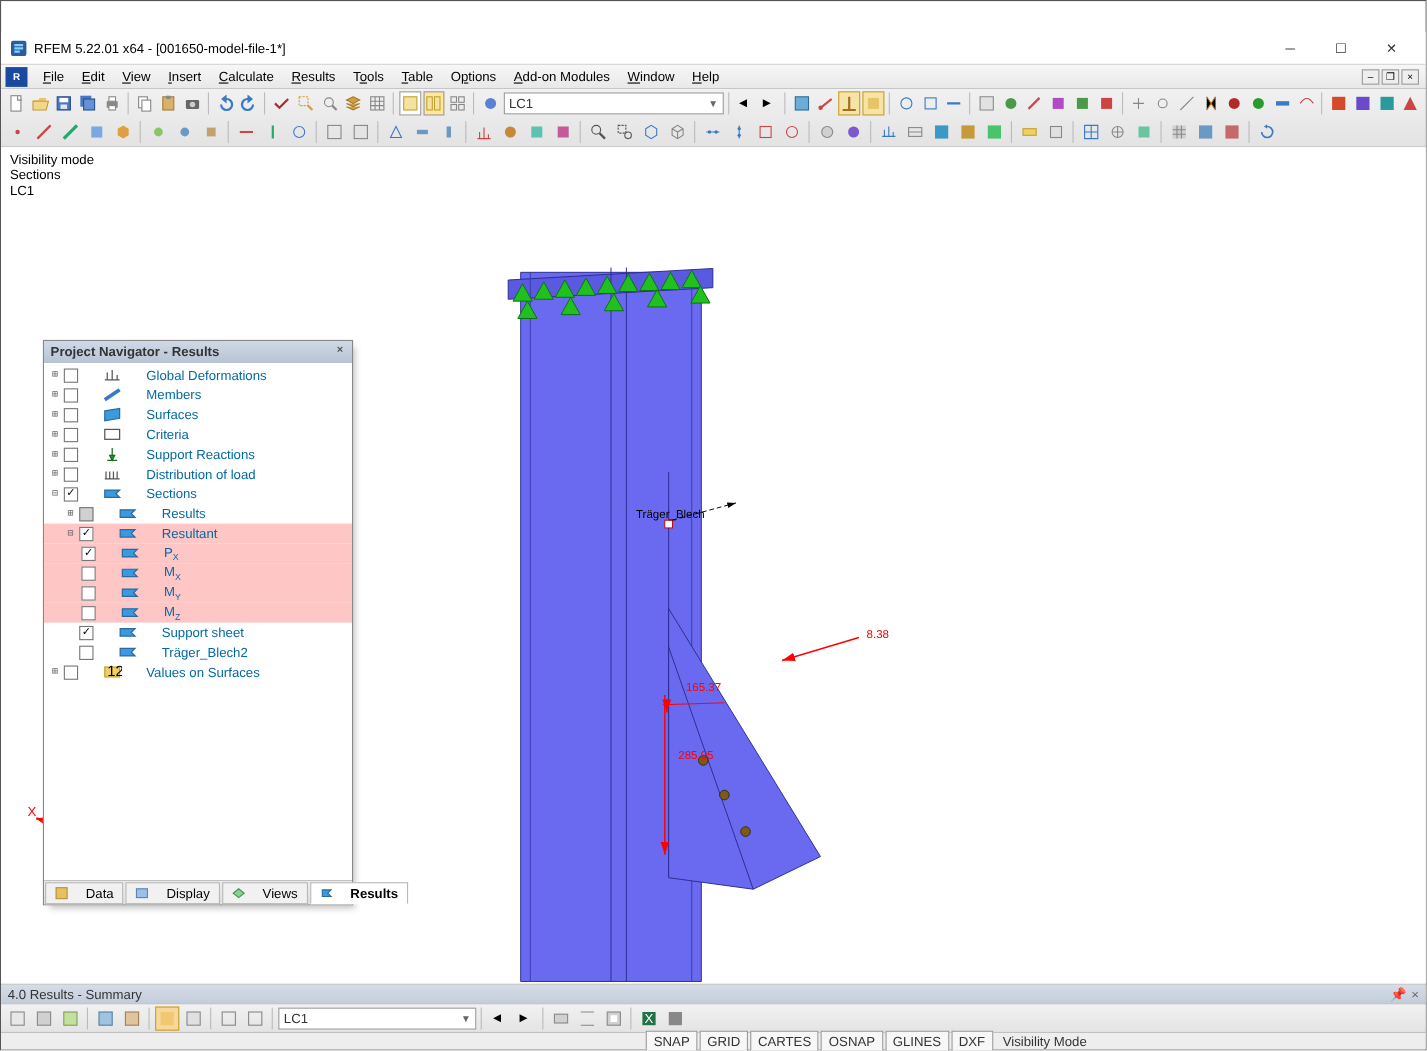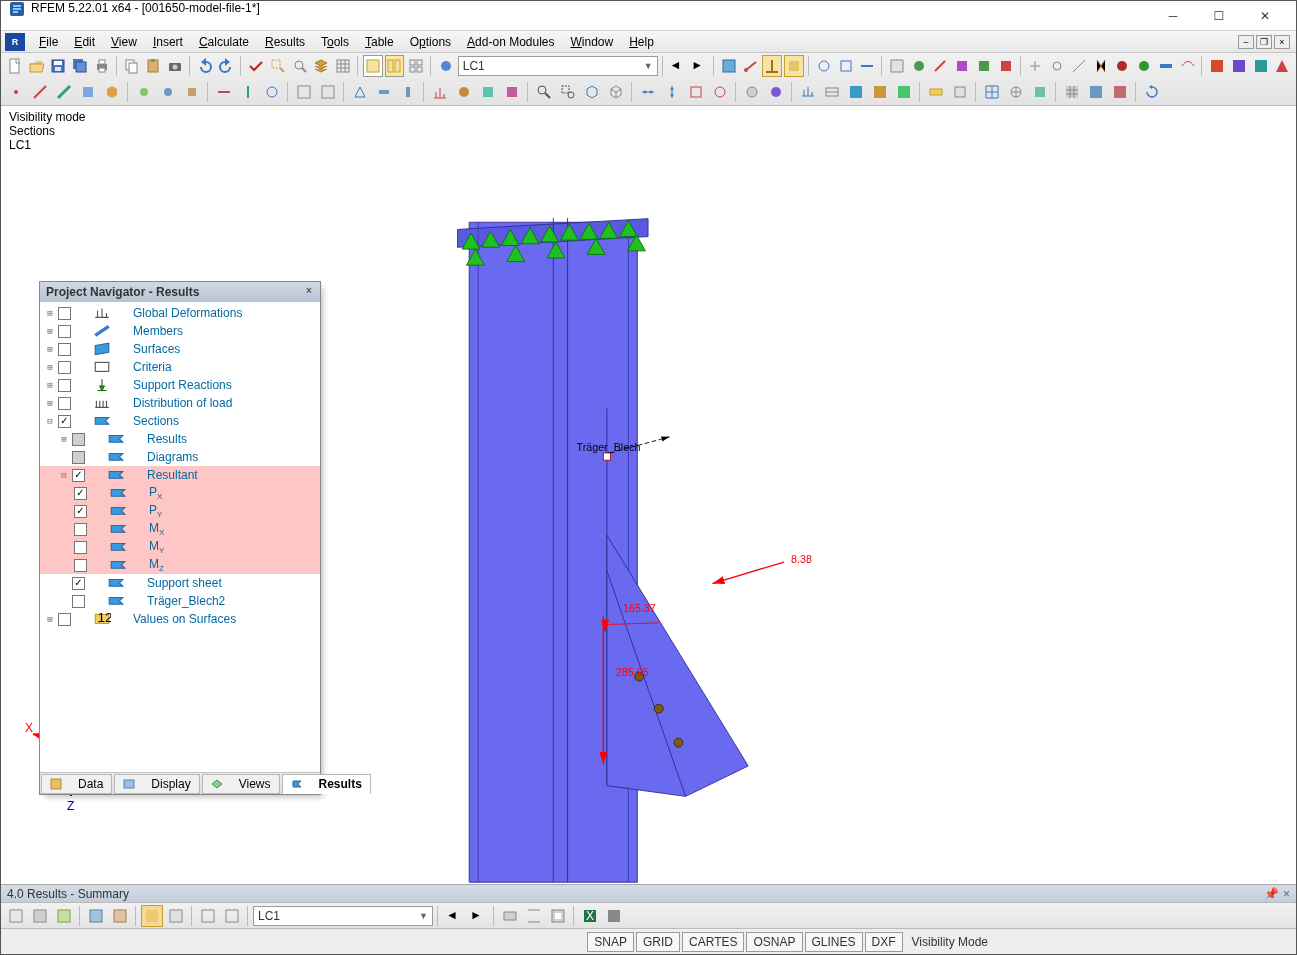--- a/index.html
+++ b/index.html
@@ -1,21 +1,21 @@
 <!DOCTYPE html>
 <html><head>
 <meta charset="utf-8">
 <style>
 * { margin: 0; padding: 0; box-sizing: border-box; font-family: "Segoe UI", Tahoma, sans-serif; font-size: 12px; }
 html, body { width: 1297px; height: 955px; overflow: hidden; background: #fff; }
 
 .window { width: 100%; height: 100%; display: flex; flex-direction: column; border: 1px solid #555; }
 
 
-.titlebar { height: 30px; background: #fff; display: flex; padding: 0 8px; border-bottom: 1px solid #d0d0d0; }
+.titlebar { height: 30px; background: #fff; display: flex; align-items: center; padding: 0 8px; border-bottom: 1px solid #d0d0d0; margin-top: 28px; }
 .titlebar .app-icon { width: 16px; height: 16px; margin-right: 6px; }
 .titlebar .title-text { flex: 1; color: #000; }
 .titlebar .win-btns { display: flex; gap: 0; }
 .titlebar .win-btn { width: 46px; height: 30px; display: flex; align-items: center; justify-content: center; color: #333; }
 
 
 .menubar { height: 22px; background: linear-gradient(#f7f7f7,#e8e8e8); display: flex; align-items: center; padding: 0 4px; border-bottom: 1px solid #c6c6c6; }
 .menubar .menu-logo { width: 20px; height: 18px; background: #1a4aa0; margin-right: 6px; display:flex;align-items:center;justify-content:center;color:#fff;font-size:9px;font-weight:bold; }
 .menubar .menu-item { padding: 4px 8px; color: #000; }
 .menubar .spacer { flex: 1; }
@@ -65,21 +65,21 @@
 
 .model-svg { position:absolute; inset:0; width:100%; height:100%; }
 
 
 .bottom-panel-hdr { height:18px; background:linear-gradient(#d6dde7,#c3cdda); display:flex; align-items:center; padding:0 6px; font-size:11px; color:#333; border-top:1px solid #aaa; }
 .bottom-panel-hdr .right-icons { margin-left:auto; display:flex; gap:4px; color:#666; font-size:10px;}
 .bottom-toolbar { height:26px; background:linear-gradient(#f1f1f1,#e4e4e4); display:flex; align-items:center; padding:0 4px; gap:2px; border-top:1px solid #bbb;}
 .bottom-toolbar .tb-combo { min-width:180px; }
 
 
-.statusbar { height:26px; background:#eee; border-top:1px solid #bbb; display:flex; align-items:center; font-size:11px;text-align:center; }
+.statusbar { height:16px; background:#eee; border-top:1px solid #bbb; display:flex; align-items:center; font-size:11px;text-align:center; }
 .statusbar .sp { flex:1; }
 .statusbar .seg { padding:2px 6px; border:1px solid #9a9a9a; margin:0 1px; background:#f7f7f7; color:#333; }
 .statusbar .txt { padding:0 8px; color:#333; }
 
 .u { text-decoration: underline; }
 
 </style>
 </head>
 <body>
 
@@ -993,59 +993,39 @@
             <div class="tree-node indent-1">
               <span class="exp">⊞</span>
               <span class="cb" style="background: rgb(208, 208, 208);"></span>
               <span class="nic">
                 <svg viewBox="0 0 16 14">
                   <path d="M2 4h12l-3 3 3 3H2z" fill="#3a9ae0" stroke="#2a6aa0"></path>
                 </svg>
               </span>
               <span class="lbl">Results</span>
             </div>
-            <div class="tree-node indent-1">
-              <span class="exp"></span>
-              <span class="cb" style="background: rgb(208, 208, 208);"></span>
-              <span class="nic">
-                <svg viewBox="0 0 16 14">
-                  <path d="M2 4h12l-3 3 3 3H2z" fill="#3a9ae0" stroke="#2a6aa0"></path>
-                </svg>
-              </span>
-              <span class="lbl">Diagrams</span>
-            </div>
             <div class="tree-node indent-1 hi">
               <span class="exp">⊟</span>
               <span class="cb checked"></span>
               <span class="nic">
                 <svg viewBox="0 0 16 14">
                   <path d="M2 4h12l-3 3 3 3H2z" fill="#3a9ae0" stroke="#2a6aa0"></path>
                 </svg>
               </span>
               <span class="lbl">Resultant</span>
             </div>
             <div class="tree-node indent-2 hi">
               <span class="exp"></span>
               <span class="cb checked"></span>
               <span class="nic">
                 <svg viewBox="0 0 16 14">
                   <path d="M2 4h12l-3 3 3 3H2z" fill="#3a9ae0" stroke="#2a6aa0"></path>
                 </svg>
               </span>
               <span class="lbl">P<sub>X</sub></span>
-            </div>
-            <div class="tree-node indent-2 hi">
-              <span class="exp"></span>
-              <span class="cb checked"></span>
-              <span class="nic">
-                <svg viewBox="0 0 16 14">
-                  <path d="M2 4h12l-3 3 3 3H2z" fill="#3a9ae0" stroke="#2a6aa0"></path>
-                </svg>
-              </span>
-              <span class="lbl">P<sub>Y</sub></span>
             </div>
             <div class="tree-node indent-2 hi">
               <span class="exp"></span>
               <span class="cb"></span>
               <span class="nic">
                 <svg viewBox="0 0 16 14">
                   <path d="M2 4h12l-3 3 3 3H2z" fill="#3a9ae0" stroke="#2a6aa0"></path>
                 </svg>
               </span>
               <span class="lbl">M<sub>X</sub></span>

